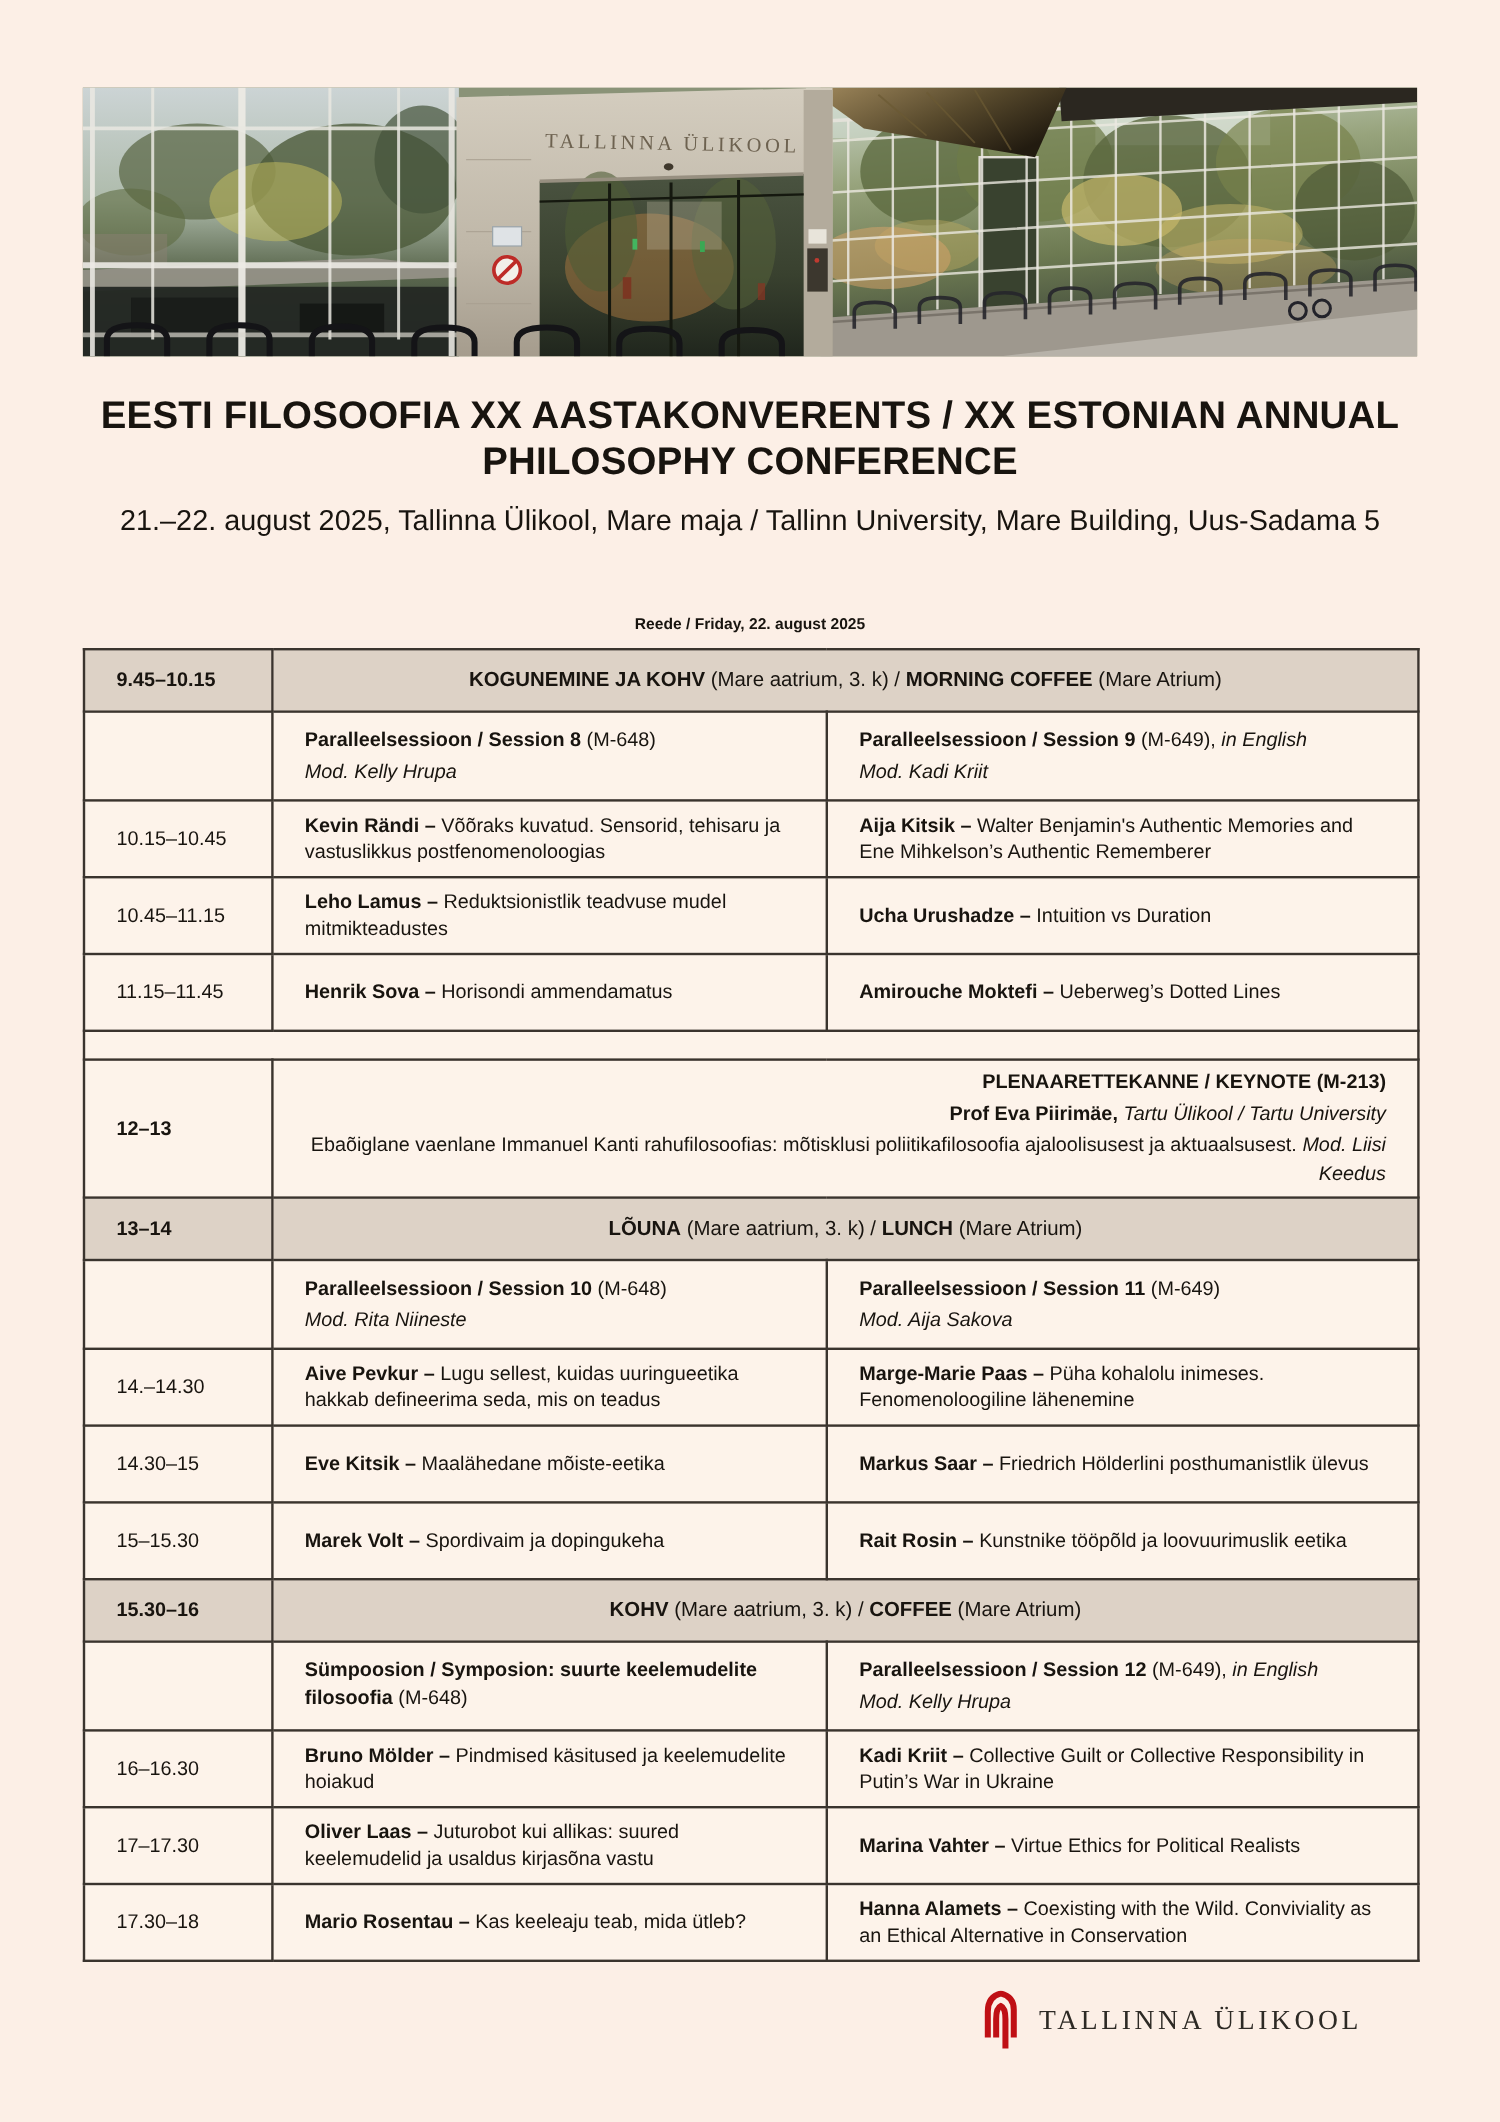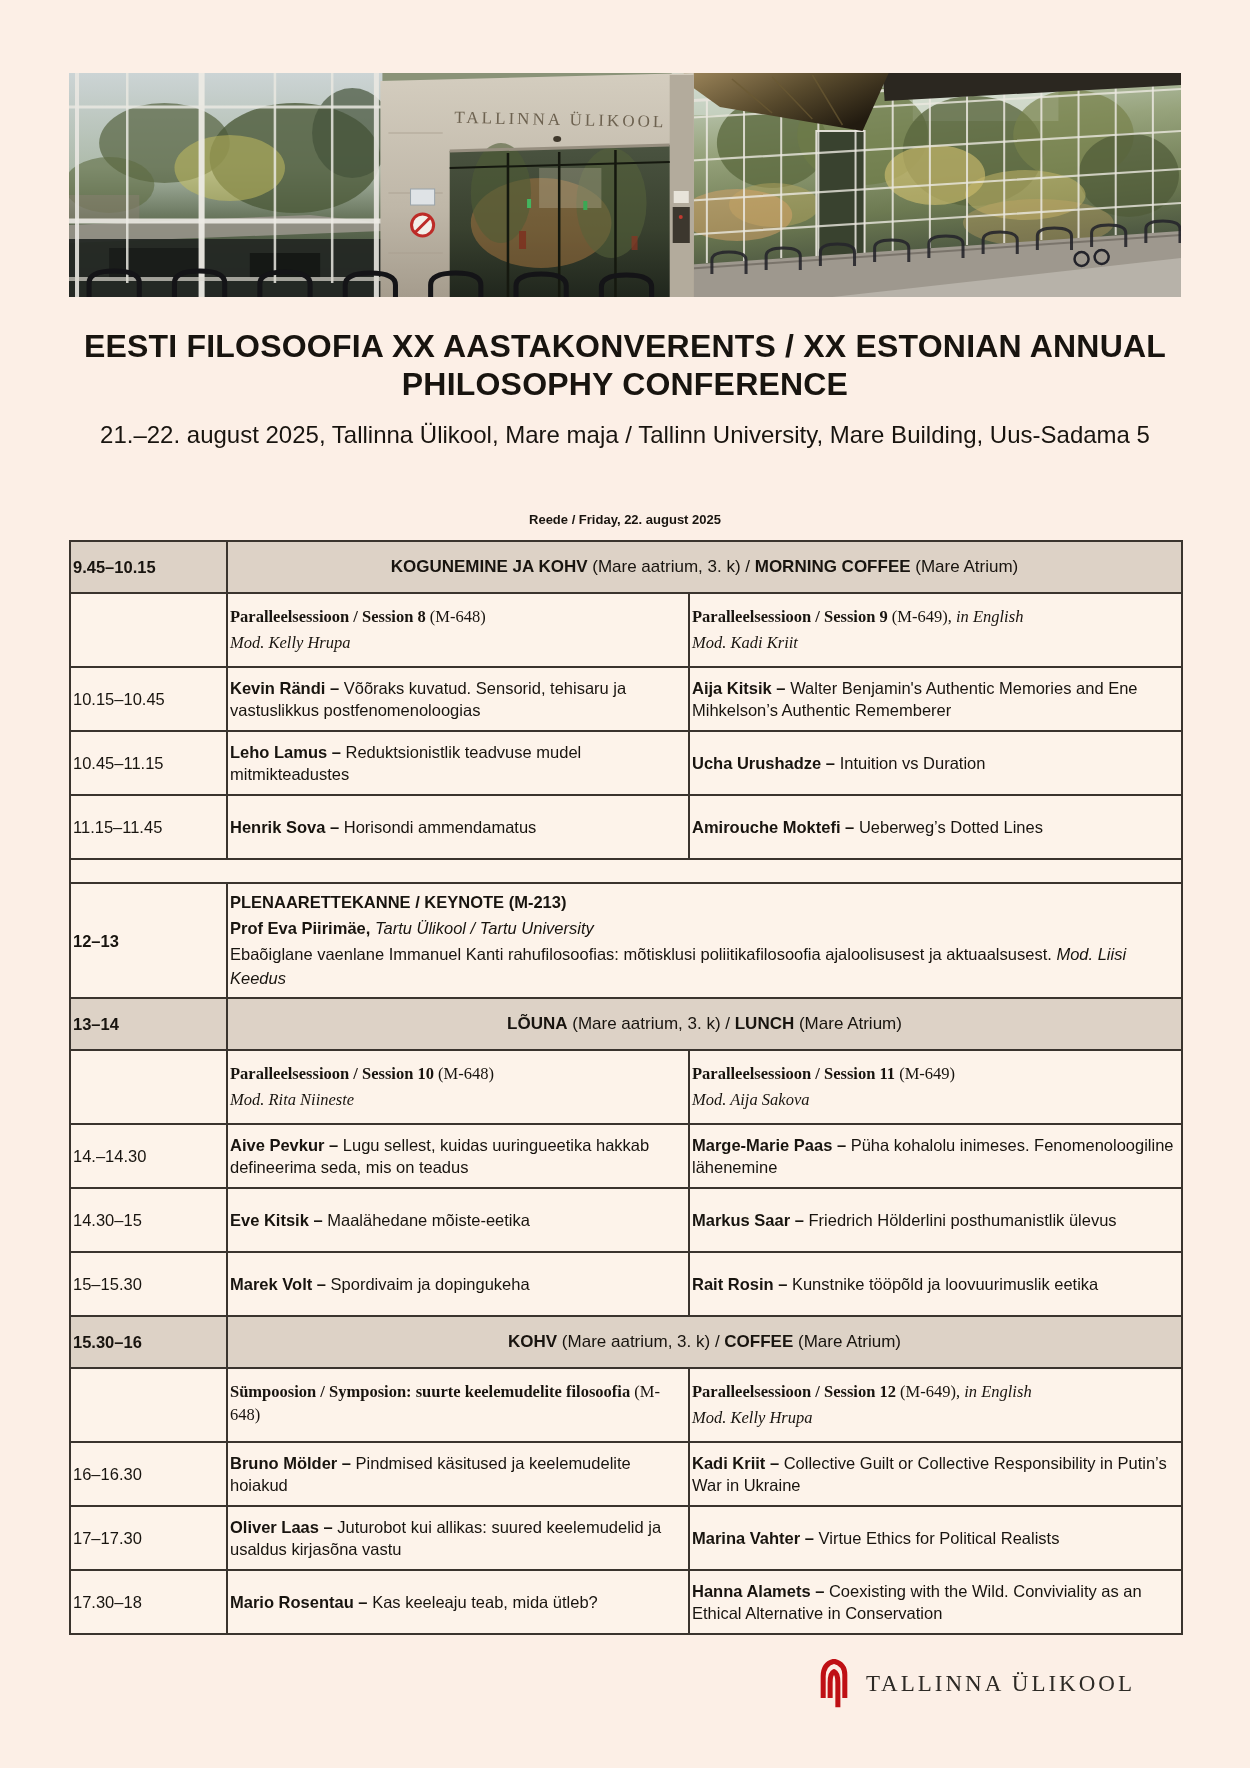--- a/index.html
+++ b/index.html
@@ -25,32 +25,32 @@
   h2.day{
     font-size:13px;font-weight:700;text-align:center;
     margin:62px 0 13px 0;line-height:1.2;
   }
   table.schedule{
     width:100%;border-collapse:collapse;table-layout:fixed;
   }
   table.schedule td{
     border:2px solid #3a342e;
     background:#fdf3ea;
-    padding:5px 2px;
+    padding:5px 26px;
     font-size:16.5px;line-height:1.35;
     vertical-align:middle;
     overflow:hidden;
   }
   td.time{font-size:17px;padding-left:12px;}
   tr.r-break td{background:#ddd2c6;height:40px;}
   tr.r-break td.bigcell{text-align:center;font-size:17px;}
   tr.r-break td.time,tr.r-keynote td.time{font-weight:700;}
-  tr.r-sessions td{height:62px;vertical-align:middle;font-family:Liberation Serif, serif;}
+  tr.r-sessions td{height:62px;vertical-align:middle;}
   tr.r-talk td{height:52px;}
-  tr.r-keynote td.bigcell{text-align:left;height:102px;line-height:1.5;}
+  tr.r-keynote td.bigcell{text-align:right;height:102px;line-height:1.5;}
   tr.r-keynote td.bigcell div{margin:1px 0;}
   tr.r-spacer td{height:22px;padding:0;}
   .sess-title{margin-bottom:3px;}
   .sb{font-weight:700;}
   .si{font-style:italic;}
   .footer{
     display:flex;align-items:center;justify-content:flex-end;
     gap:15px;margin-top:24px;padding-right:46px;
   }
   .footer .logo-icon svg{display:block;}

